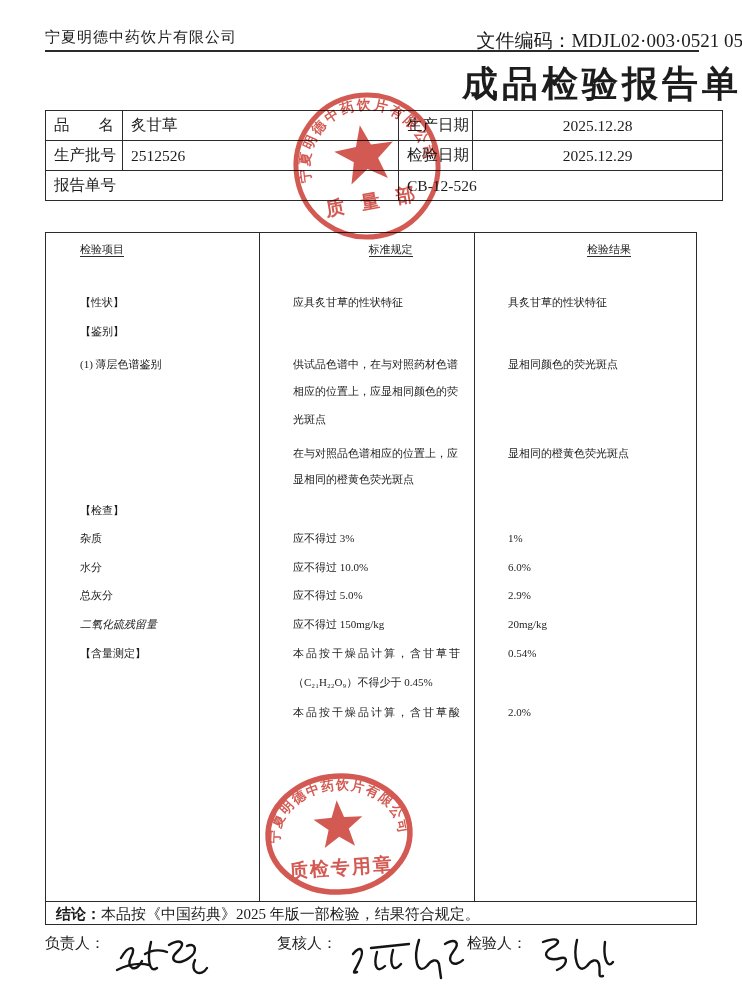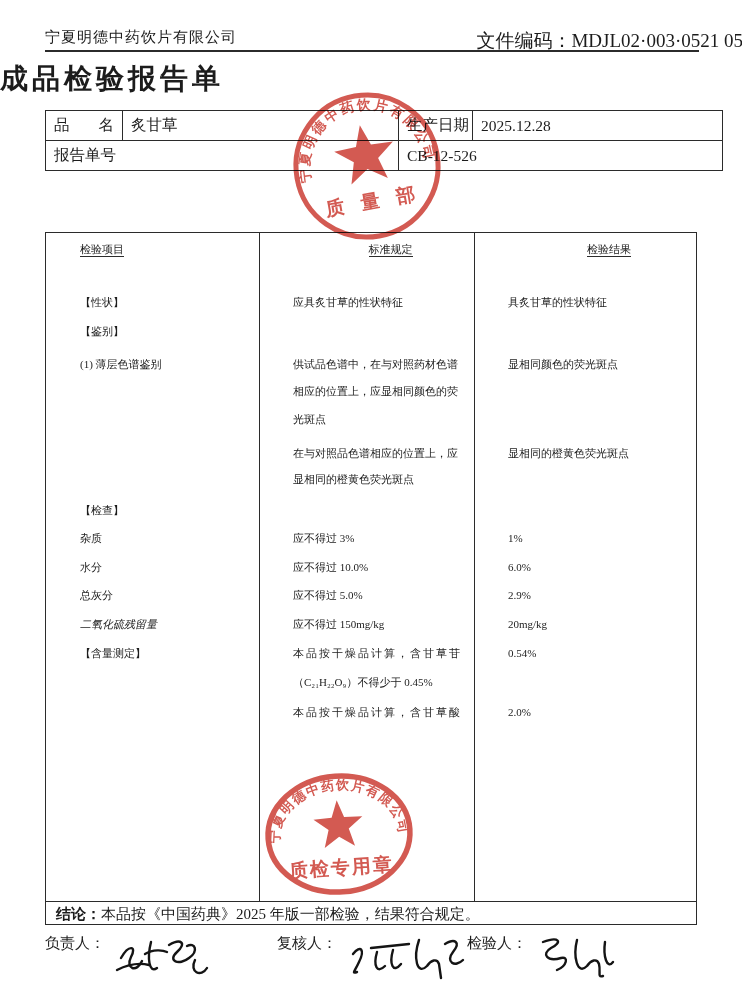--- a/index.html
+++ b/index.html
@@ -6,30 +6,30 @@
   html,body { background:#ffffff; }
   body { font-family:"Liberation Serif","DejaVu Serif",serif; color:#1c1c1c; }
   .page { position:relative; width:742px; height:1000px; background:#fff; overflow:hidden; }
 
   
   .hdr { position:absolute; left:45px; top:26px; width:654px; height:24px; }
   .hdr-company { position:absolute; left:0; top:2px; font-size:15px; letter-spacing:1px; }
   .hdr-code { position:absolute; right:-44px; top:2px; font-size:19px; white-space:nowrap; }
   .hdr-rule { position:absolute; left:45px; top:50px; width:654px; border-top:2px solid #2b2b2b; }
 
-  .doc-title { position:absolute; left:0; top:60px; width:742px; text-align:left;
-               font-size:28px; font-weight:bold; letter-spacing:4px; }
+  .doc-title { position:absolute; left:0; top:60px; width:742px; text-align:right;
+               font-size:36px; font-weight:bold; letter-spacing:4px; }
 
   
   table.info { position:absolute; left:45px; top:110px; width:652px; border-collapse:collapse; table-layout:fixed; }
   table.info td { border:1px solid #2b2b2b; height:30px; font-size:15.5px; padding:0 8px; white-space:nowrap; overflow:hidden; }
   td.lbl { width:77px; }
   td.val1 { width:276px; }
   td.lbl2 { width:74px; }
-  td.val2 { width:250px; }
+  td.val2 { width:250px;text-align:center; }
   .sp-between { display:flex; justify-content:space-between; }
 
   
   .main-table { position:absolute; left:45px; top:232px; width:652px; height:693px; border:1.5px solid #2b2b2b; }
   .vline { position:absolute; top:0; height:668px; border-left:1px solid #2b2b2b; }
   .vline.v1 { left:213px; }
   .vline.v2 { left:428px; }
   .hline { position:absolute; left:0; top:668px; width:100%; border-top:1px solid #2b2b2b; }
   .tl { position:absolute; height:20px; line-height:20px; font-size:11px; white-space:nowrap;margin-left:24px; }
   .tl .u { border-bottom:1px solid #2b2b2b; padding-bottom:1px; }
@@ -72,20 +72,26 @@
         <span class="sp-between">
               <span>品</span>
               <span>名</span>
             </span>
       </td>
       <td class="val1">炙甘草</td>
       <td class="lbl2">生产日期</td>
       <td class="val2">2025.12.28</td>
     </tr>
     <tr>
+      <td class="lbl">生产批号</td>
+      <td class="val1">2512526</td>
+      <td class="lbl2">检验日期</td>
+      <td class="val2">2025.12.29</td>
+    </tr>
+    <tr>
       <td colspan="2">报告单号</td>
       <td colspan="2">CB-12-526</td>
     </tr>
   </tbody>
     </table>
 
   <div class="main-table">
     <div class="vline v1"></div>
     <div class="vline v2"></div>
     <div class="hline"></div>

